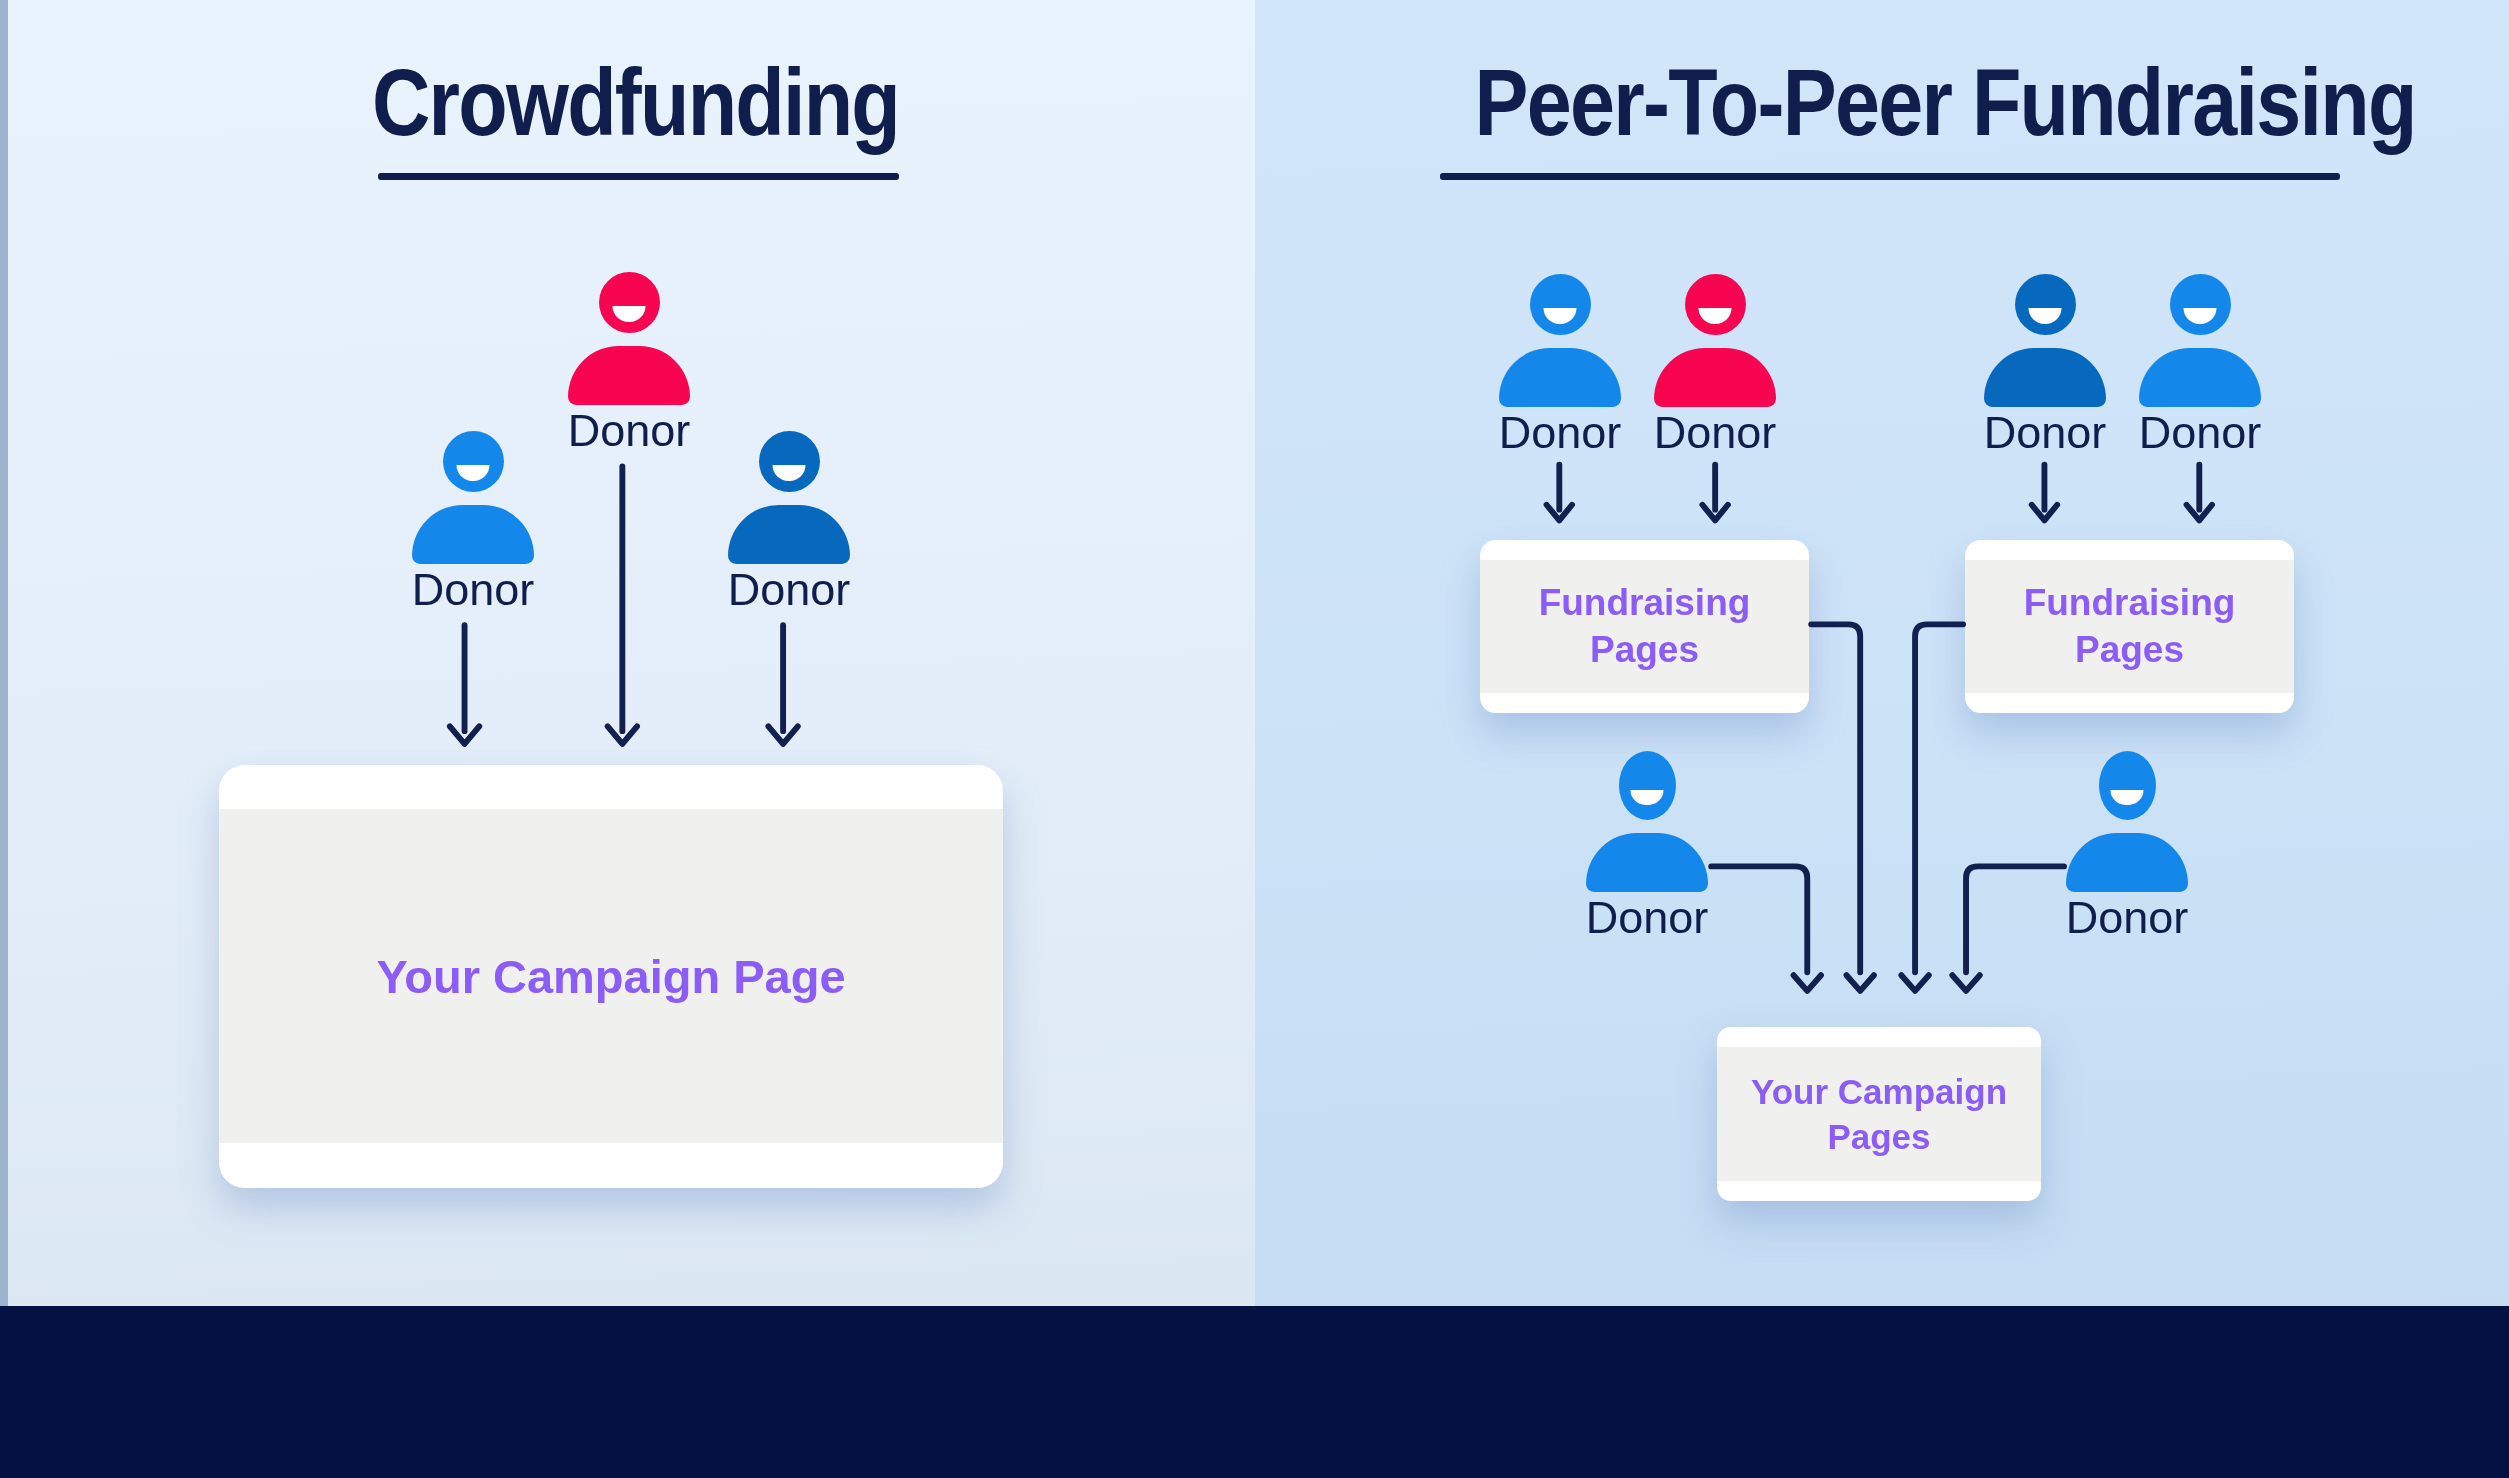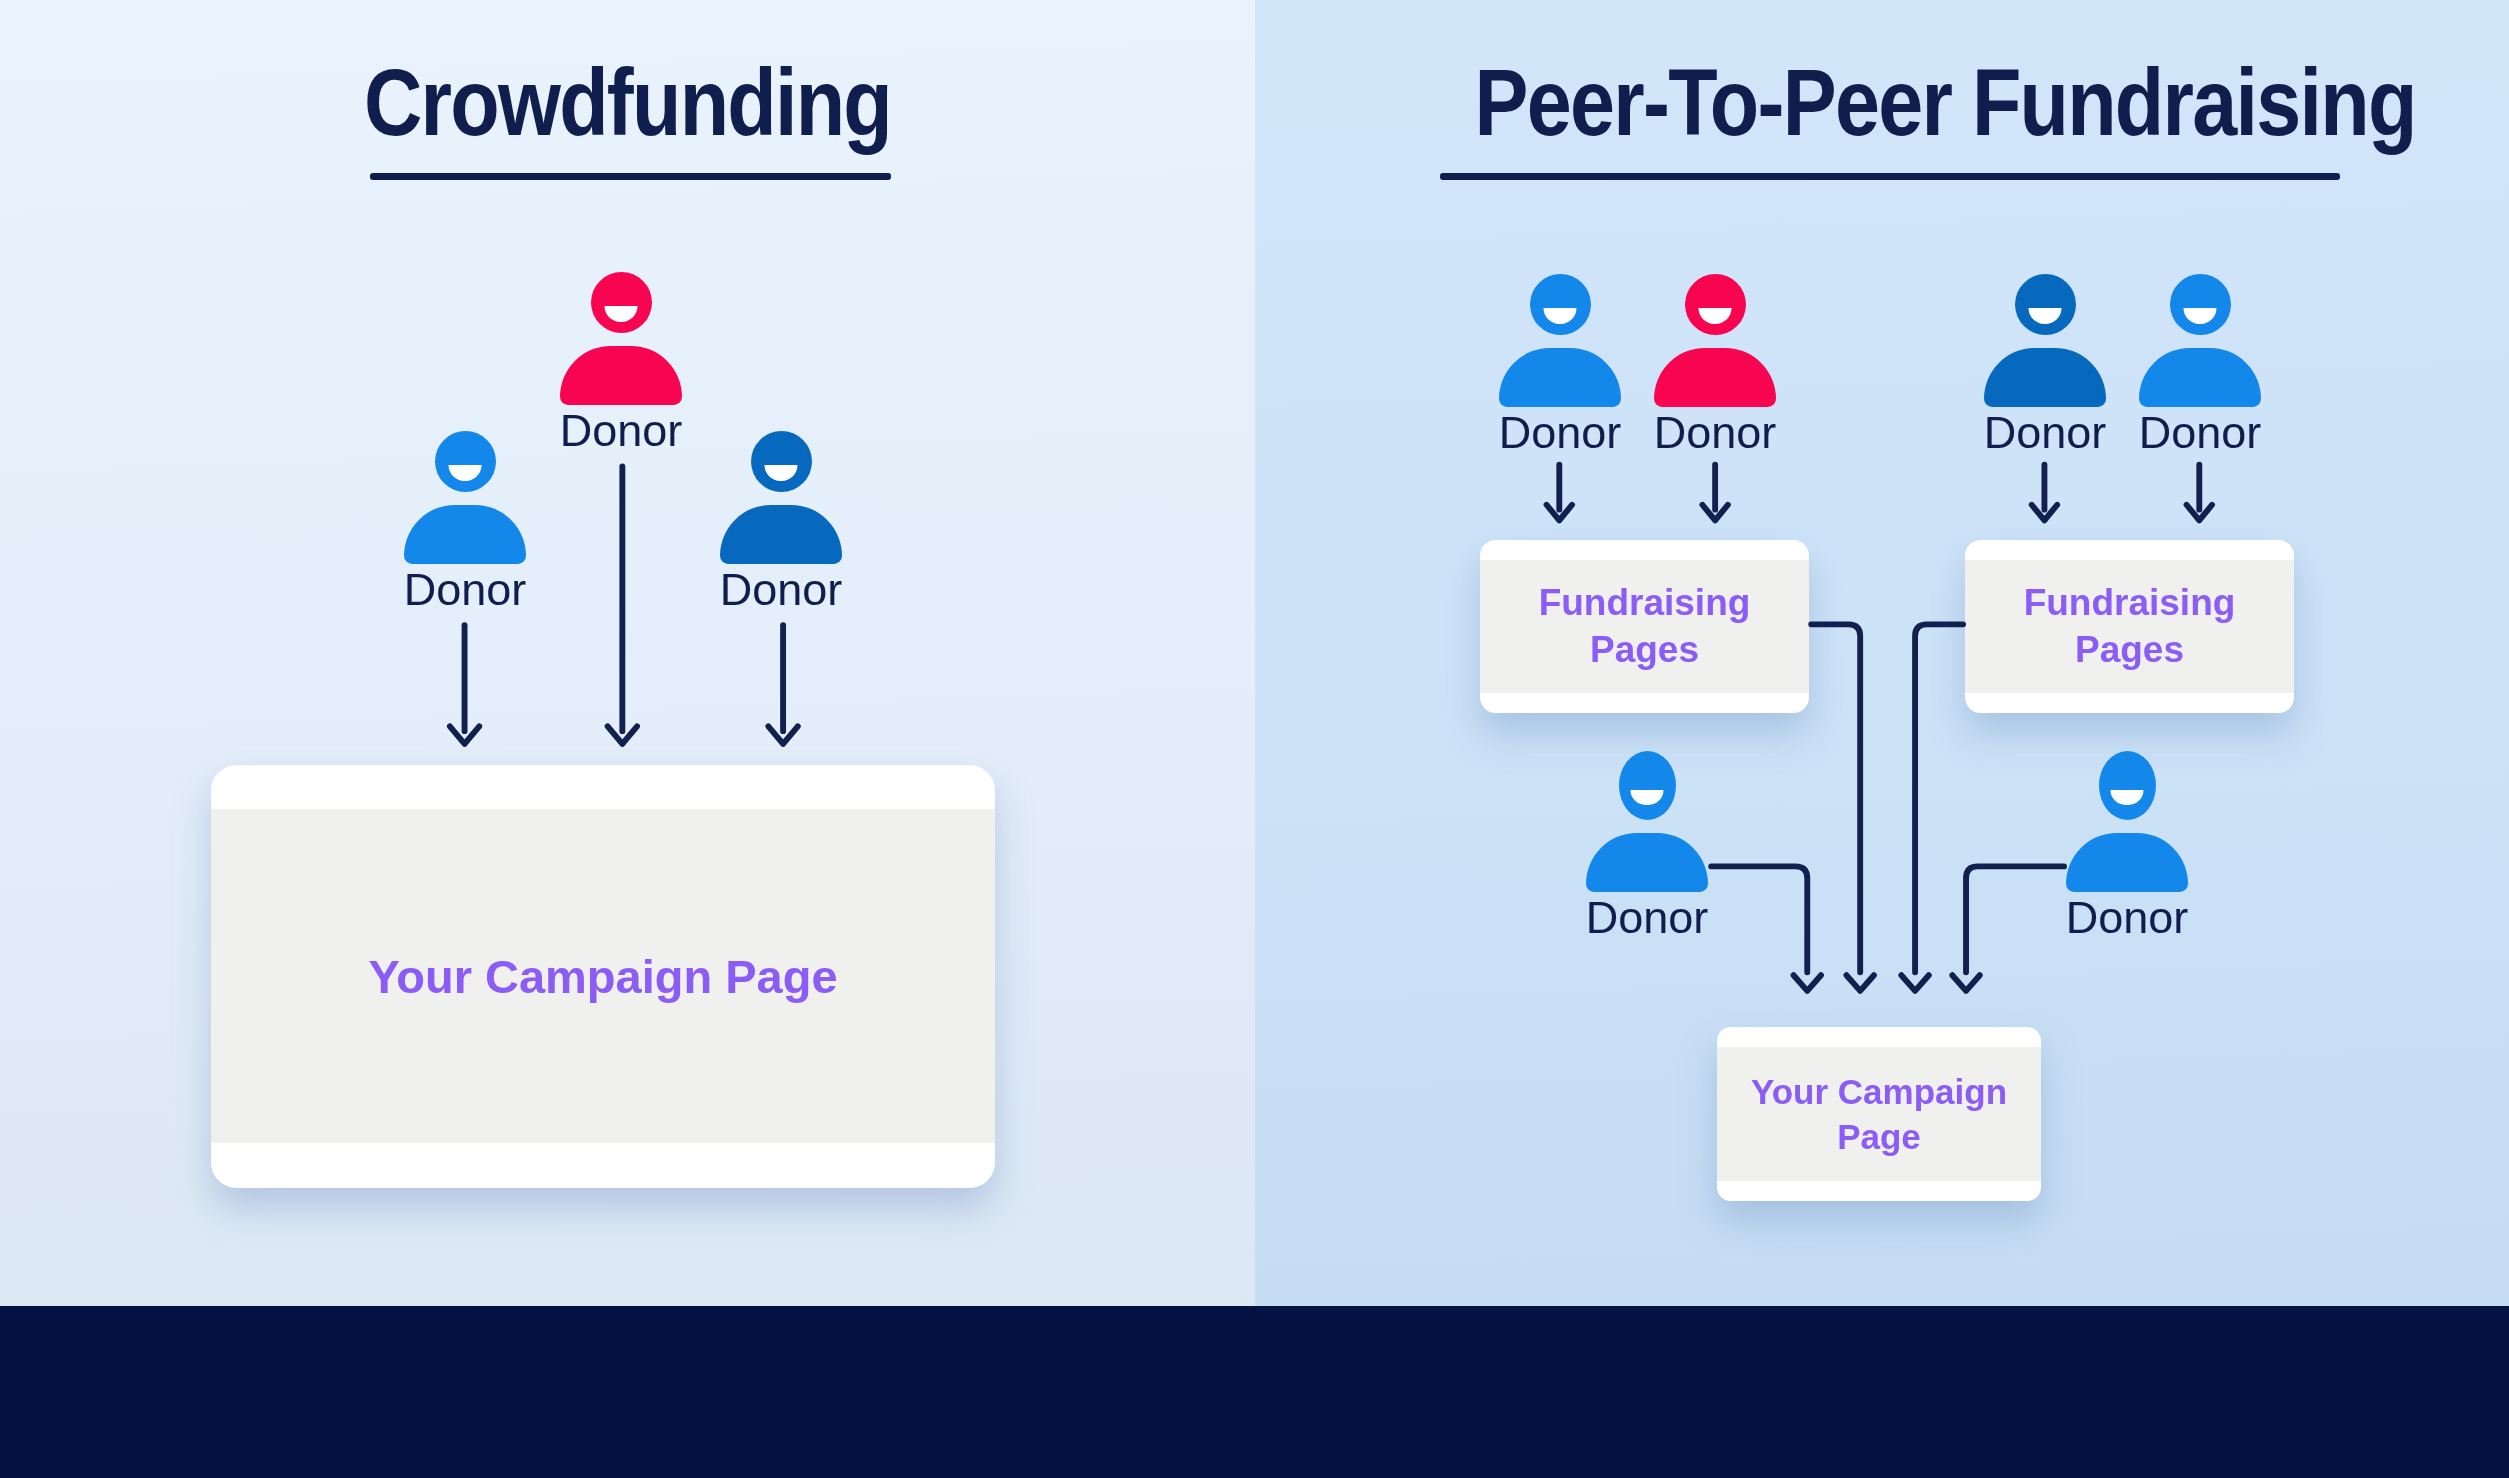--- a/index.html
+++ b/index.html
@@ -3,21 +3,21 @@
 <meta charset="utf-8">
 <style>
   html,body{margin:0;padding:0;background:#9db4cc;}
   .stage{
     position:relative;width:2509px;height:1478px;overflow:hidden;
     font-family:"Liberation Sans", sans-serif;
     -webkit-font-smoothing:antialiased;
   }
   
   .panel{position:absolute;top:0;height:1306px;width:1255px;}
-  .panel.left{left:0;background:linear-gradient(178deg,#e9f3fd 0%,#e4eefa 55%,#dbe7f3 100%);}
+  .panel.left{left:8px;background:linear-gradient(178deg,#e9f3fd 0%,#e4eefa 55%,#dbe7f3 100%);}
   .panel.right{left:1255px;background:linear-gradient(178deg,#d2e6fa 0%,#cce2f7 55%,#c5dcf3 100%);}
   .footer{
     position:absolute;left:0;top:1306px;width:2509px;height:173px;
     background:#031243;
   }
   
   .title{
     position:absolute;width:1078px;text-align:center;top:51px;
     color:#0f1e4d;font-weight:700;font-size:94px;line-height:1.1;
     letter-spacing:-2px;white-space:nowrap;
@@ -164,21 +164,21 @@
     <div class="head">
         <div class="smile"></div>
       </div>
     <div class="bod"></div>
     <div class="lbl">Donor</div>
   </div>
 
   <div class="card cbox">
     <div class="band"></div>
     <div class="box-label">Your Campaign
-Page</div>
+Pages</div>
   </div>
 
   <svg class="wires" width="2509" height="1478" viewBox="0 0 2560 1508">
 
     <g>
       <path d="M635 476 L635 746"></path>
         <path d="M620 741 L635 759 L650 741"></path>
     </g>
     <g>
       <path d="M474 638 L474 746"></path>

